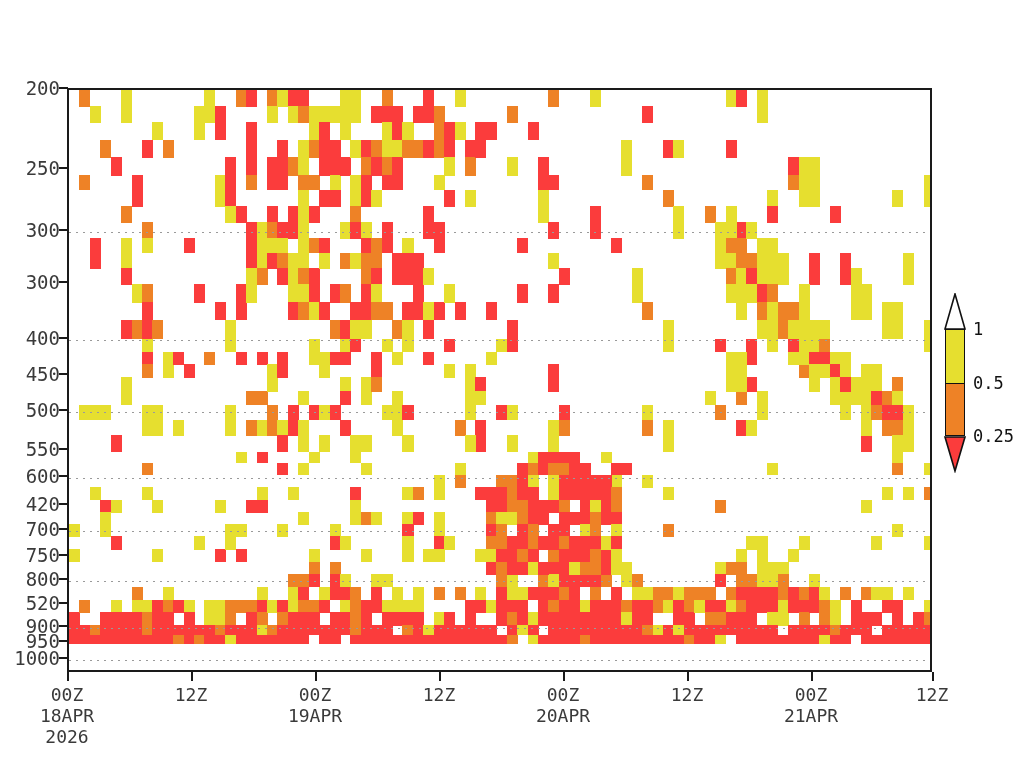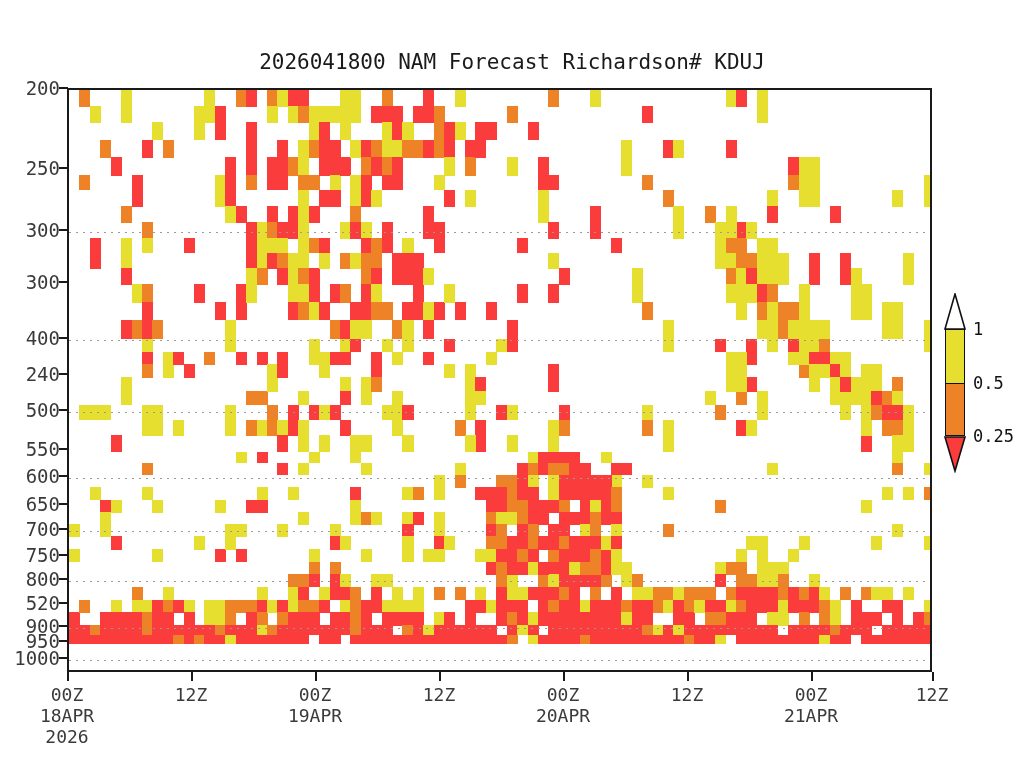--- a/index.html
+++ b/index.html
@@ -54,42 +54,41 @@
   #cbar{position:absolute; left:943px; top:293px; width:24px; height:178px;}
   .cb-body{position:absolute;left:2px;width:20px;border-left:1.6px solid #111;border-right:1.6px solid #111;box-sizing:border-box;}
   .cb-lab{position:absolute; left:30px; font-size:17px; color:#111;
           font-family:"DejaVu Sans Mono",monospace; transform:translateY(-50%); white-space:nowrap;}
 </style>
 </head>
 <body>
 
 <div id="root">
 
-  <div class="title">2026041800 NAM Forecast Richardson# KDUJ</div>
 
   <div id="axis-y">
       <div class="y-lab" style="left: 0px; top: 88px;">200</div>
       <div class="y-tk" style="left: 59px; top: 88px;"></div>
       <div class="y-lab" style="left: 0px; top: 168px;">250</div>
       <div class="y-tk" style="left: 59px; top: 168px;"></div>
       <div class="y-lab" style="left: 0px; top: 230px;">300</div>
       <div class="y-tk" style="left: 59px; top: 230px;"></div>
       <div class="y-lab" style="left: 0px; top: 282px;">300</div>
       <div class="y-tk" style="left: 59px; top: 282px;"></div>
       <div class="y-lab" style="left: 0px; top: 338px;">400</div>
       <div class="y-tk" style="left: 59px; top: 338px;"></div>
-      <div class="y-lab" style="left: 0px; top: 374px;">240</div>
+      <div class="y-lab" style="left: 0px; top: 374px;">450</div>
       <div class="y-tk" style="left: 59px; top: 374px;"></div>
       <div class="y-lab" style="left: 0px; top: 410px;">500</div>
       <div class="y-tk" style="left: 59px; top: 410px;"></div>
       <div class="y-lab" style="left: 0px; top: 449px;">550</div>
       <div class="y-tk" style="left: 59px; top: 449px;"></div>
       <div class="y-lab" style="left: 0px; top: 476px;">600</div>
       <div class="y-tk" style="left: 59px; top: 476px;"></div>
-      <div class="y-lab" style="left: 0px; top: 504px;">650</div>
+      <div class="y-lab" style="left: 0px; top: 504px;">420</div>
       <div class="y-tk" style="left: 59px; top: 504px;"></div>
       <div class="y-lab" style="left: 0px; top: 529px;">700</div>
       <div class="y-tk" style="left: 59px; top: 529px;"></div>
       <div class="y-lab" style="left: 0px; top: 555px;">750</div>
       <div class="y-tk" style="left: 59px; top: 555px;"></div>
       <div class="y-lab" style="left: 0px; top: 579px;">800</div>
       <div class="y-tk" style="left: 59px; top: 579px;"></div>
       <div class="y-lab" style="left: 0px; top: 603px;">520</div>
       <div class="y-tk" style="left: 59px; top: 603px;"></div>
       <div class="y-lab" style="left: 0px; top: 626px;">900</div>

